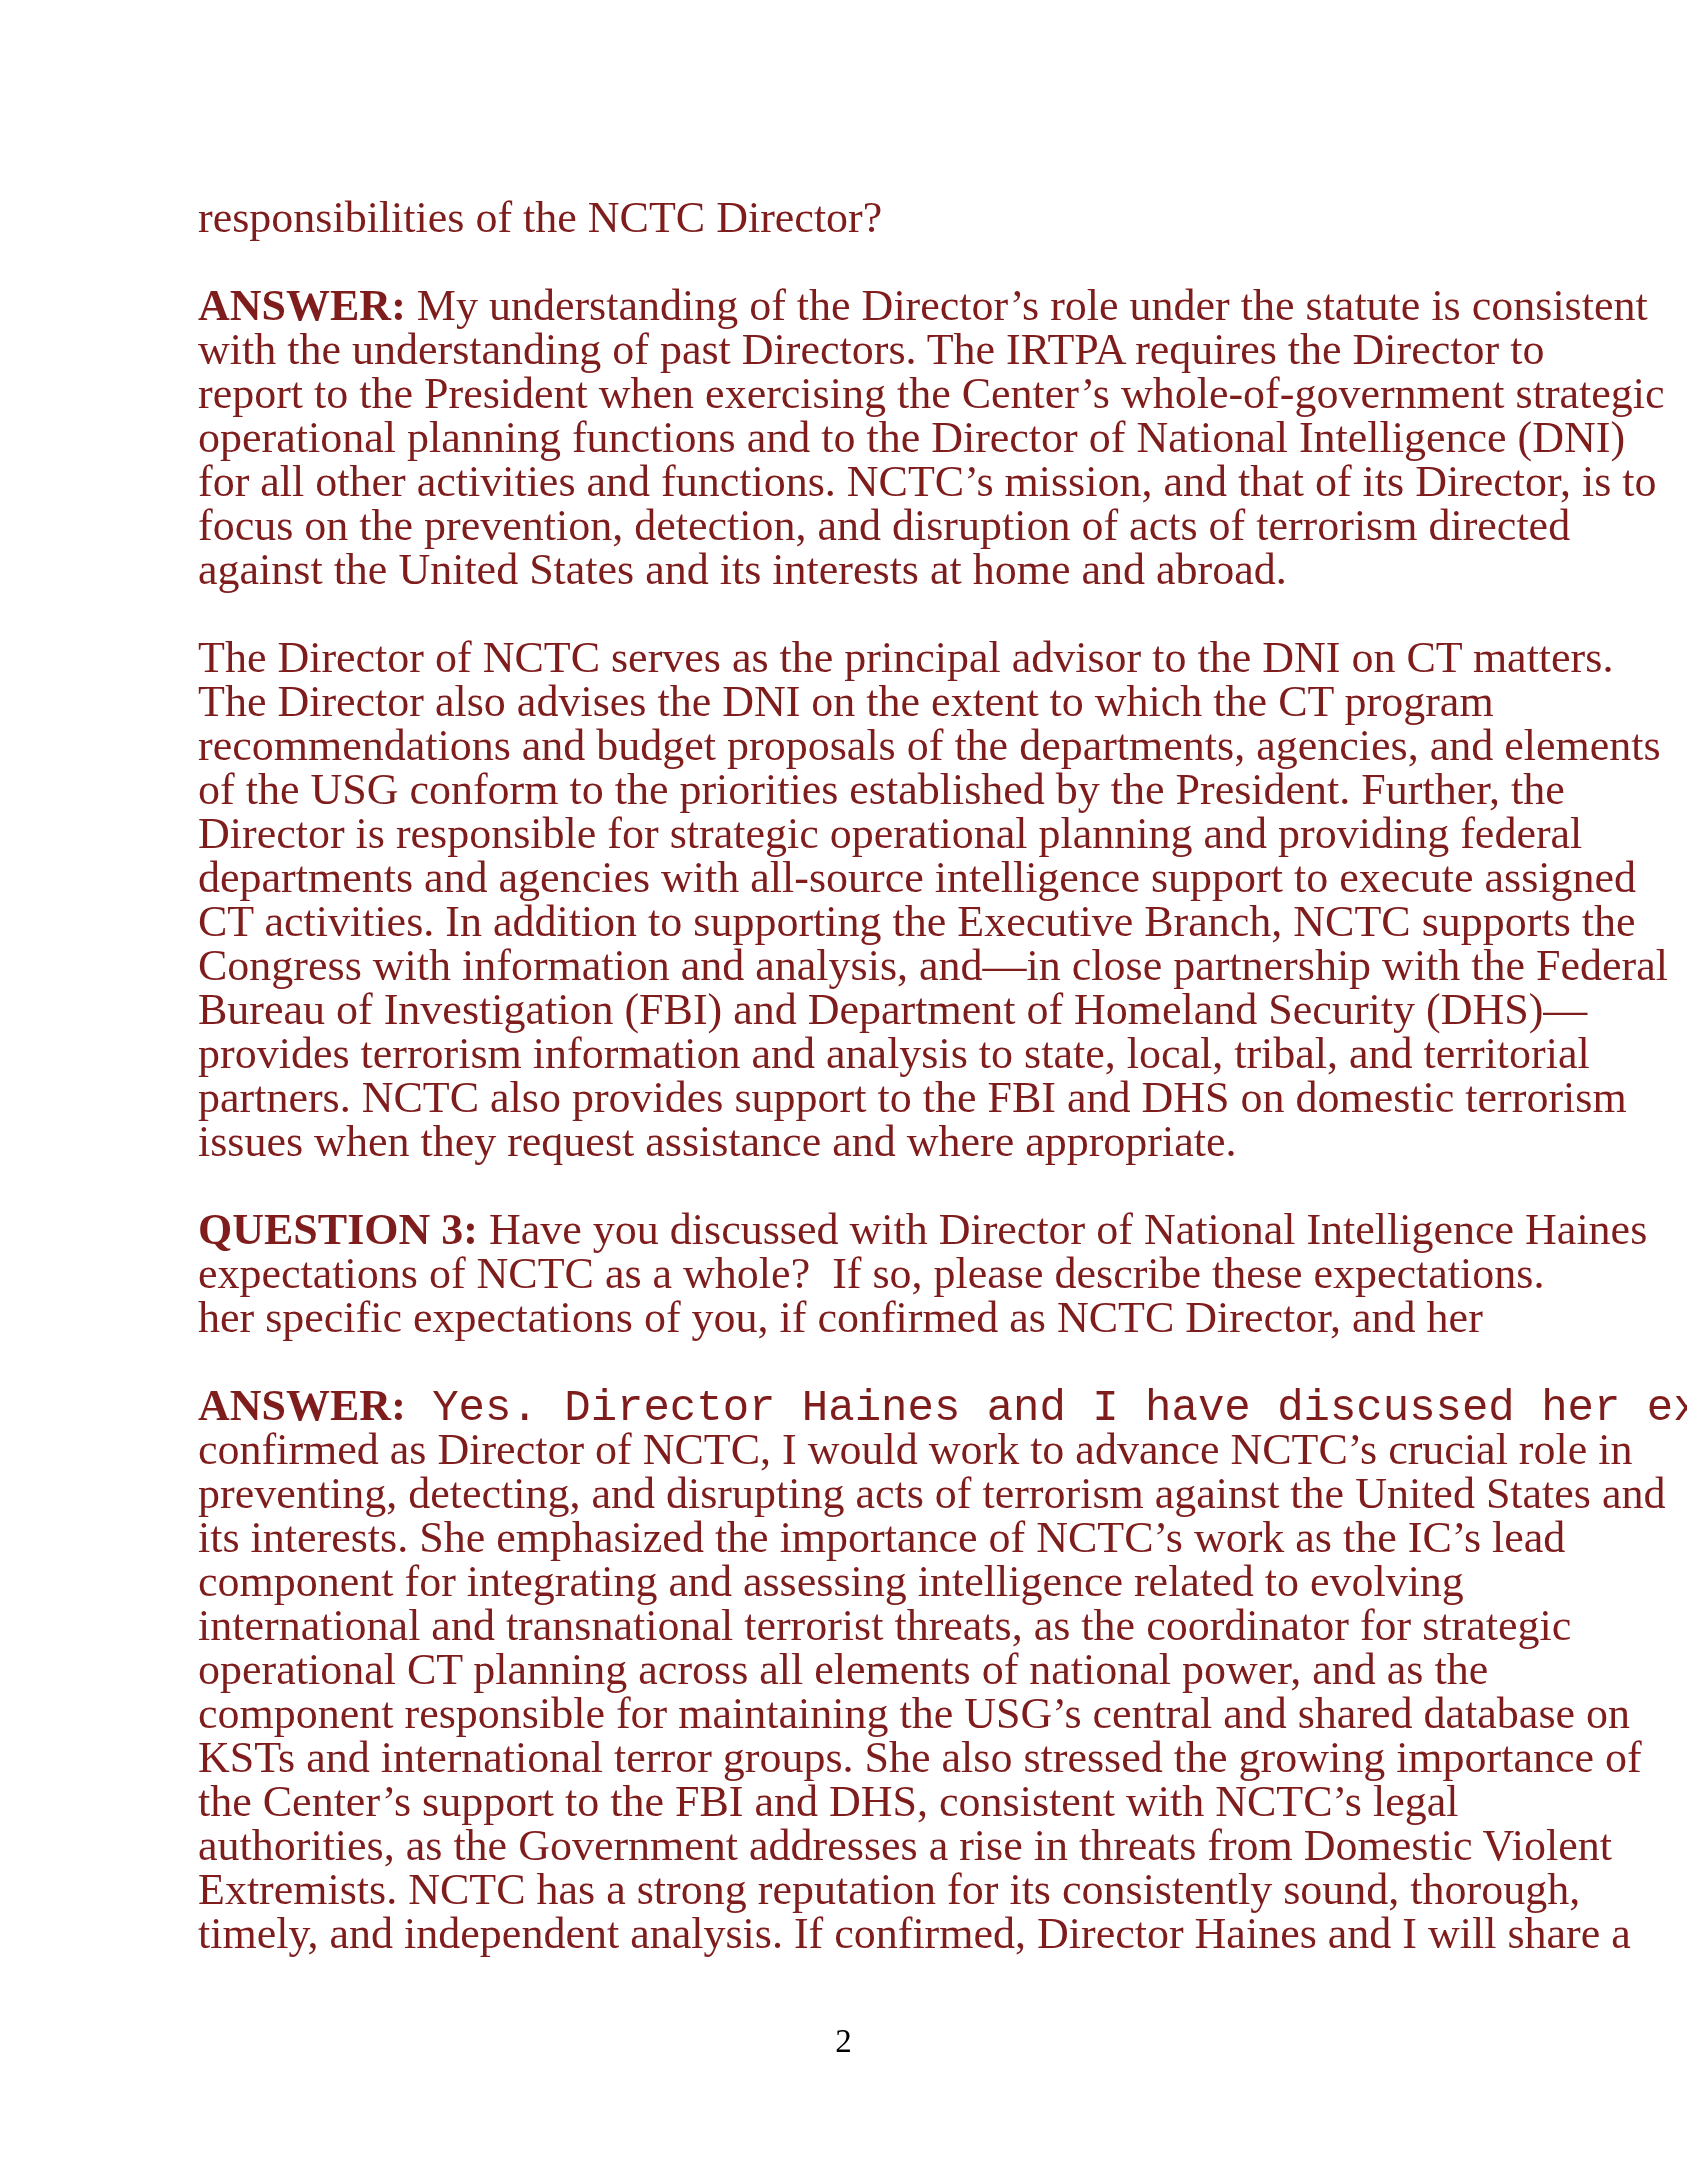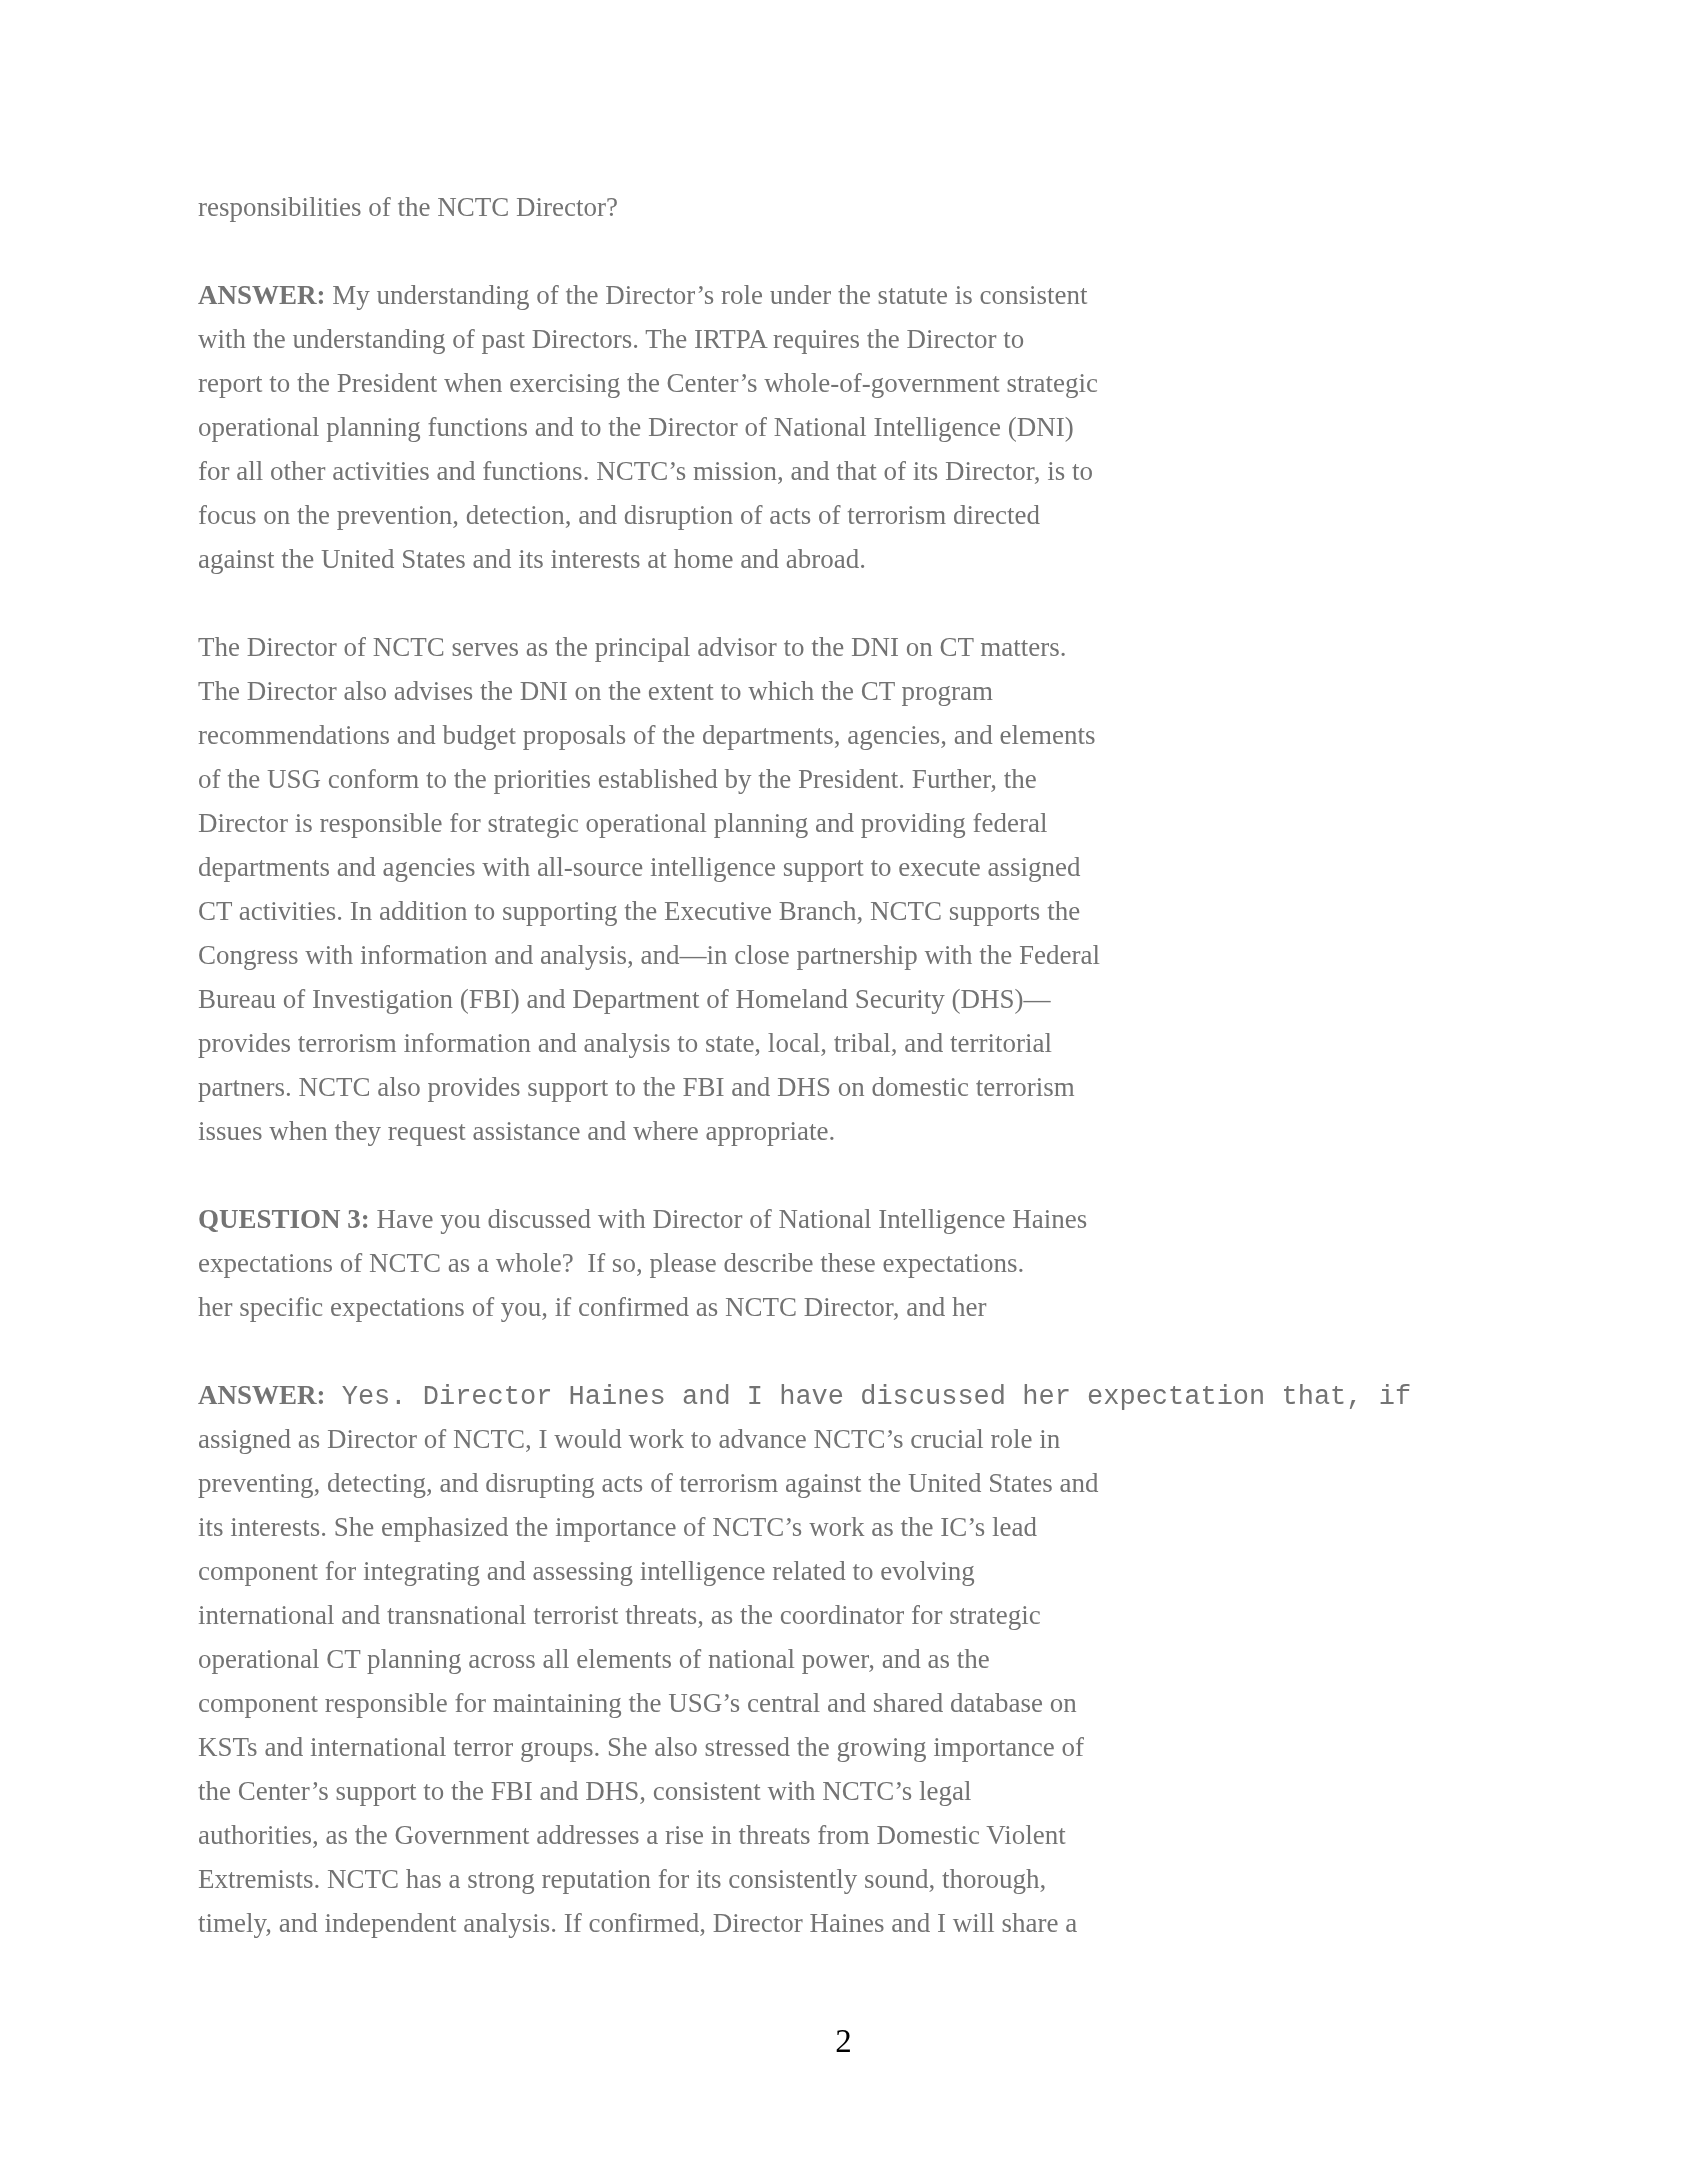--- a/index.html
+++ b/index.html
@@ -1,20 +1,20 @@
 <!DOCTYPE html>
 <html style="font-size:10.6px"><head>
 <meta charset="utf-8">
 <style>
   html, body { margin: 0; padding: 0; background: #ffffff; }
   body { width: 1687px; height: 2183px; position: relative; overflow: hidden; }
   .page {
-    position: absolute; left: 198px; top: 185px; width: 1297px;
+    position: absolute; left: 198px; top: 196px; width: 1297px;
     font-family: "Liberation Serif", "DejaVu Serif", serif;
-    font-size: 27px; line-height: 44px; color: #737373;
+    font-size: 44px; line-height: 44px; color: #7f1d1d;
   }
   .line { display: block; white-space: nowrap; height: 44px; }
   .gap { display: block; height: 44px; }
   .lead { font-weight: bold; }
   .pnum {
     position: absolute; left: 0; width: 1687px; top: 2023px; text-align: center;
     font-family: "Liberation Serif", "DejaVu Serif", serif; font-size: 33px; color: #000;
   }
 </style>
 </head>
@@ -51,21 +51,21 @@
     </div>
     <span class="gap"></span>
     <div>
       <span class="line"><span class="lead">QUESTION 3:</span><span style="white-space: pre; text-align: center;"> Have you discussed with Director of National Intelligence Haines</span></span>
       <span class="line"><span style="white-space: pre;">expectations of NCTC as a whole?  If so, please describe these expectations.</span></span>
       <span class="line"><span style="white-space: pre;">her specific expectations of you, if confirmed as NCTC Director, and her</span></span>
     </div>
     <span class="gap"></span>
     <div>
       <span class="line"><span class="lead">ANSWER:</span><span style="white-space: pre; font-family: Liberation Mono, monospace;"> Yes. Director Haines and I have discussed her expectation that, if</span></span>
-      <span class="line"><span style="white-space: pre;">assigned as Director of NCTC, I would work to advance NCTC’s crucial role in</span></span>
+      <span class="line"><span style="white-space: pre;">confirmed as Director of NCTC, I would work to advance NCTC’s crucial role in</span></span>
       <span class="line"><span style="white-space: pre;">preventing, detecting, and disrupting acts of terrorism against the United States and</span></span>
       <span class="line"><span style="white-space: pre;">its interests. She emphasized the importance of NCTC’s work as the IC’s lead</span></span>
       <span class="line"><span style="white-space: pre;">component for integrating and assessing intelligence related to evolving</span></span>
       <span class="line"><span style="white-space: pre;">international and transnational terrorist threats, as the coordinator for strategic</span></span>
       <span class="line"><span style="white-space: pre;">operational CT planning across all elements of national power, and as the</span></span>
       <span class="line"><span style="white-space: pre;">component responsible for maintaining the USG’s central and shared database on</span></span>
       <span class="line"><span style="white-space: pre;">KSTs and international terror groups. She also stressed the growing importance of</span></span>
       <span class="line"><span style="white-space: pre;">the Center’s support to the FBI and DHS, consistent with NCTC’s legal</span></span>
       <span class="line"><span style="white-space: pre;">authorities, as the Government addresses a rise in threats from Domestic Violent</span></span>
       <span class="line"><span style="white-space: pre;">Extremists. NCTC has a strong reputation for its consistently sound, thorough,</span></span>

